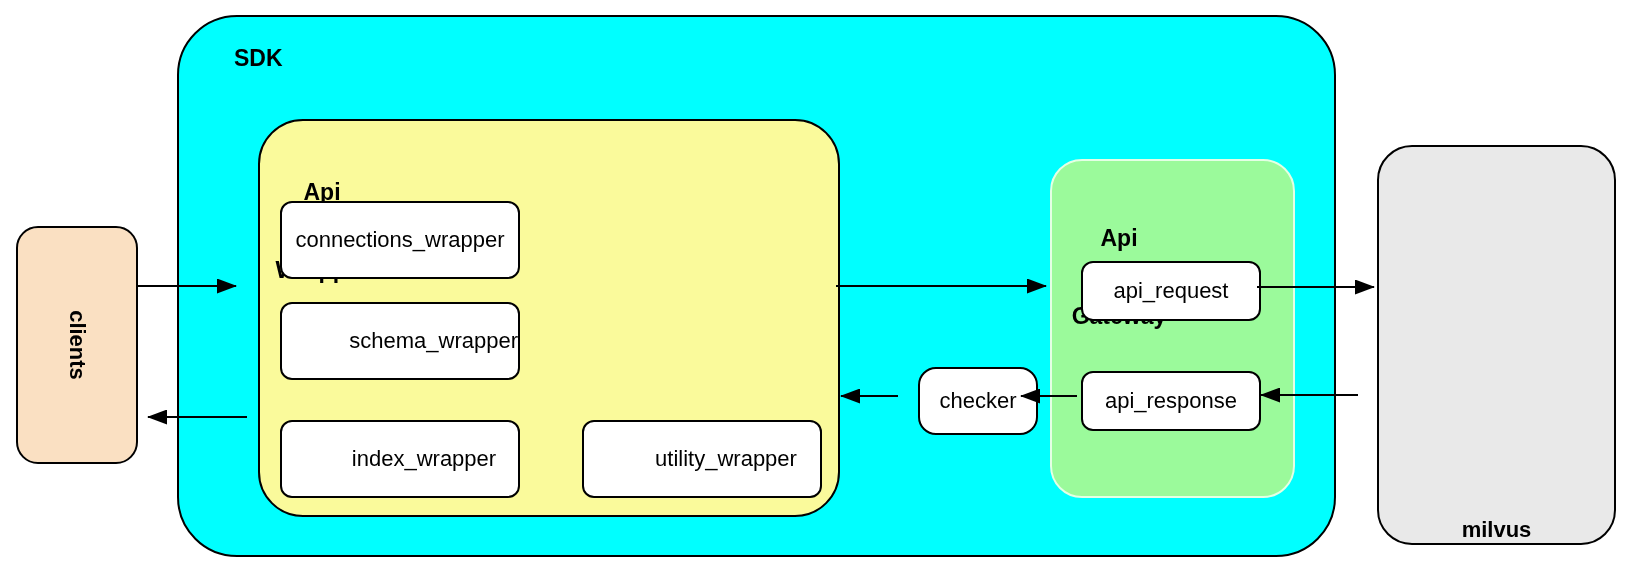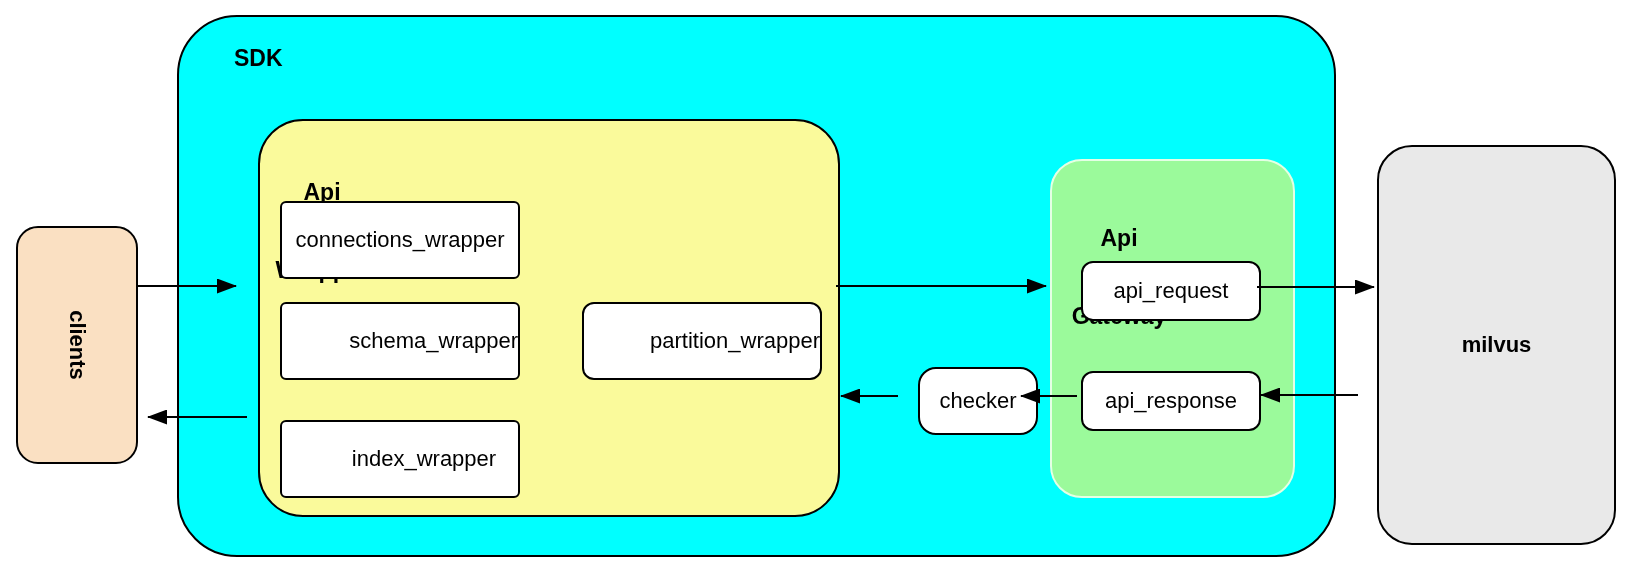--- a/index.html
+++ b/index.html
@@ -41,21 +41,21 @@
   .clients {
     left: 16px; top: 226px; width: 122px; height: 238px;
     background: var(--clients_fill, #fae0c2);
     border-radius: 22px;
     display: flex; align-items: center; justify-content: center;
   }
   .milvus {
     left: 1377px; top: 145px; width: 239px; height: 400px;
     background: var(--milvus_fill, #e9e9e9);
     border-radius: 35px;
-    display: flex; align-items: center; justify-content: center;
+    display: flex; align-items: flex-end; justify-content: center;
   }
   
   .container-label {
     position: absolute;
     font-weight: bold;
     font-size: 23px;
     line-height: 26px;
     white-space: pre;
   }
   .sdk-label   { left: 55px; top: 28px; }
@@ -77,21 +77,21 @@
     position: absolute;
     box-sizing: border-box;
     background: var(--node_fill, #fff);
     border: 2px solid var(--stroke, #000);
     border-radius: 12px;
     display: flex; align-items: center; justify-content: center;
     font-size: 22px;
     white-space: nowrap;
   }
   .wnode { width: 240px; height: 78px; }
-  .c1 { left: 20px; border-radius: 6px; }
+  .c1 { left: 20px; }
   .c2 { left: 322px; }
   .r1 { top: 80px; }
   .r2 { top: 181px; justify-content: flex-end; }
   .r3 { top: 299px; padding-left: 48px; }
   .gnode { left: 29px; width: 180px; height: 60px; }
   .g1 { top: 100px; }
   .g2 { top: 210px; }
   .checker {
     left: 898px; top: 367px; width: 120px; height: 68px;
     border-radius: 18px;
@@ -127,25 +127,25 @@
       <div class="container-label two-line wrapper-label">
         <div>Api</div>
         <div>Wrapper</div>
       </div>
       <div class="node wnode c1 r1">
         <span>connections_wrapper</span>
       </div>
       <div class="node wnode c1 r2">
         <span>schema_wrapper</span>
       </div>
-      <div class="node wnode c2 r2">
-        <span>partition_wrapper</span>
-      </div>
       <div class="node wnode c1 r3">
         <span>index_wrapper</span>
+      </div>
+      <div class="node wnode c2 r3">
+        <span>utility_wrapper</span>
       </div>
     </div>
 
     <div class="cbox api-gateway" style="left:871px; top:142px;">
       <div class="container-label two-line gateway-label">
         <div>Api</div>
         <div>Gateway</div>
       </div>
       <div class="node gnode g2">
         <span>api_response</span>

